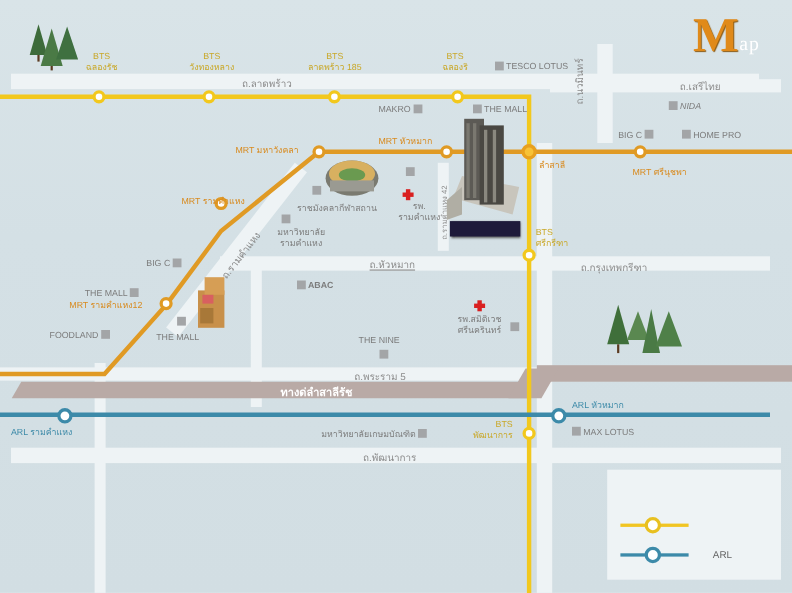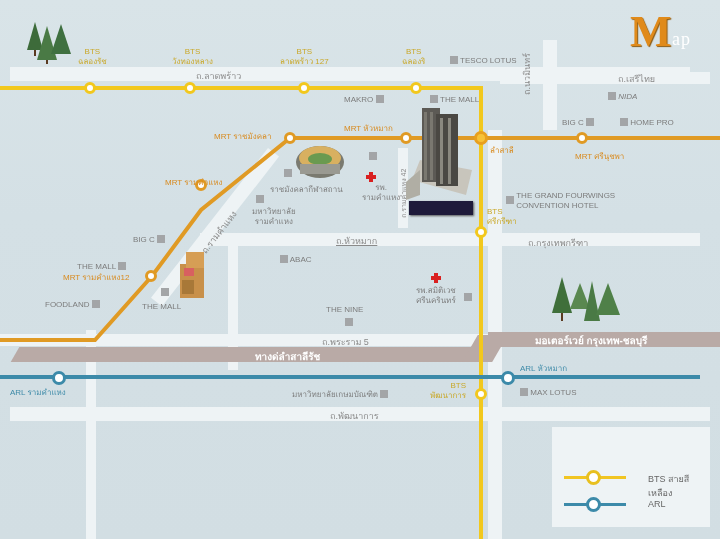--- a/index.html
+++ b/index.html
@@ -60,23 +60,22 @@
   <svg width="720" height="539" style="position:absolute;left:0;top:0;">
 
     <polyline points="0,88 415,88 481,88 481,539" fill="none" stroke="#f2c81d" stroke-width="4"></polyline>
 
     <polyline points="0,340 95,340 152,276 201,210 290,138 480,138 720,138" fill="none" stroke="#e09a24" stroke-width="4"></polyline>
 
     <line x1="0" y1="377" x2="700" y2="377" stroke="#3c8aa9" stroke-width="4"></line>
   </svg>
 
   <div class="hwy-lbl" style="left:255px;top:349px;">ทางด่ลำสาลีรัช</div>
-  <div class="hwy-lbl" style="left:535px;top:333px;">มอเตอร์เวย์ กรุงเทพ-ชลบุรี</div>
-
-  <div class="road-lbl" style="left:196px;top:69px;text-align:center;">ถ.ลาดพร้าว</div>
+
+  <div class="road-lbl" style="left:220px;top:69px;text-align:center;">ถ.ลาดพร้าว</div>
   <div class="road-lbl" style="left:618px;top:72px;">ถ.เสรีไทย</div>
   <div class="road-lbl" style="left:520px;top:95px;transform:rotate(-90deg);transform-origin:left top;">ถ.นวมินทร์</div>
   <div class="road-lbl" style="left:198px;top:248px;transform:rotate(-52deg);transform-origin:left top;">ถ.รามคำแหง</div>
   <div class="road-lbl" style="left:398px;top:218px;transform:rotate(-90deg);transform-origin:left top;font-size:7px;">ถ.รามคำแหง 42</div>
   <div class="road-lbl" style="left:336px;top:234px;text-decoration:underline;">ถ.หัวหมาก</div>
   <div class="road-lbl" style="left:528px;top:236px;">ถ.กรุงเทพกรีฑา</div>
   <div class="road-lbl" style="left:322px;top:335px;">ถ.พระราม 5</div>
   <div class="road-lbl" style="left:330px;top:409px;">ถ.พัฒนาการ</div>
 
   <svg width="55" height="45" style="position:absolute;left:25px;top:20px;">
@@ -141,28 +140,28 @@
   <div class="st-lbl bts-c" style="left:78px;top:47px;">
       <div>BTS</div>
       <div>ฉลองรัช</div>
     </div>
   <div class="st-lbl bts-c" style="left:172px;top:47px;">
       <div>BTS</div>
       <div>วังทองหลาง</div>
     </div>
   <div class="st-lbl bts-c" style="left:280px;top:47px;">
       <div>BTS</div>
-      <div>ลาดพร้าว 127</div>
+      <div>ลาดพร้าว 185</div>
     </div>
   <div class="st-lbl bts-c" style="left:402px;top:47px;">
       <div>BTS</div>
       <div>ฉลองริ</div>
     </div>
 
-  <div class="st-lbl mrt-c" style="left:214px;top:132px;"><span>MRT</span> <span>ราชมังคลา</span></div>
+  <div class="st-lbl mrt-c" style="left:214px;top:132px;"><span>MRT</span> <span>มหาวังคลา</span></div>
   <div class="st-lbl mrt-c" style="left:344px;top:124px;"><span>MRT</span> <span>หัวหมาก</span></div>
   <div class="st-lbl mrt-c" style="left:490px;top:146px;">ลำสาลี</div>
   <div class="st-lbl mrt-c" style="left:575px;top:152px;"><span>MRT</span> <span>ศรีนุชพา</span></div>
   <div class="st-lbl mrt-c" style="left:165px;top:178px;"><span>MRT</span> <span>รามคำแหง</span></div>
   <div class="st-lbl mrt-c" style="left:63px;top:273px;"><span>MRT</span> <span>รามคำแหง12</span></div>
 
   <div class="st-lbl bts-c" style="left:487px;top:207px;text-align:left;">
       <div>BTS</div>
       <div>ศรีกรีฑา</div>
     </div>
@@ -183,25 +182,23 @@
 
   <span class="sq" style="position:absolute;left:369px;top:152px;"></span>
   <span class="sq" style="position:absolute;left:284px;top:169px;"></span>
   <div class="poi" style="left:270px;top:183px;">ราชมังคลากีฬาสถาน</div>
   <div class="poi" style="left:362px;top:183px;text-align:center;white-space:pre-line;line-height:10px;">รพ.
 รามคำแหง</div>
   <span class="sq" style="position:absolute;left:256px;top:195px;"></span>
   <div class="poi" style="left:252px;top:207px;text-align:center;white-space:pre-line;line-height:10px;">มหาวิทยาลัย
 รามคำแหง</div>
 
-  <div class="poi" style="left:506px;top:191px;"><span class="sq" style="vertical-align:top;margin-top:5px;"></span> <span style="display:inline-block;white-space:pre-line;line-height:10px;">THE GRAND FOURWINGS
-CONVENTION HOTEL</span></div>
 
   <div class="poi" style="left:133px;top:235px;"><span>BIG C</span> <span class="sq"></span></div>
-  <div class="poi" style="left:280px;top:255px;"><span class="sq"></span> <span>ABAC</span></div>
+  <div class="poi" style="left:270px;top:255px;font-weight:bold;"><span class="sq"></span> <span>ABAC</span></div>
   <div class="poi" style="left:77px;top:262px;"><span>THE MALL</span> <span class="sq"></span></div>
   <span class="sq" style="position:absolute;left:161px;top:288px;"></span>
   <div class="poi" style="left:142px;top:302px;">THE MALL</div>
   <div class="poi" style="left:45px;top:300px;"><span>FOODLAND</span> <span class="sq"></span></div>
 
   <div class="poi" style="left:416px;top:286px;text-align:center;white-space:pre-line;line-height:10px;">รพ.สมิติเวช
 ศรีนครินทร์</div>
   <span class="sq" style="position:absolute;left:464px;top:293px;"></span>
   <div class="poi" style="left:326px;top:305px;">THE NINE</div>
   <span class="sq" style="position:absolute;left:345px;top:318px;"></span>
@@ -209,21 +206,20 @@
   <div class="poi" style="left:292px;top:388px;"><span>มหาวิทยาลัยเกษมบัณฑิต</span> <span class="sq"></span></div>
   <div class="poi" style="left:520px;top:388px;"><span class="sq"></span> <span>MAX LOTUS</span></div>
 
   <div class="title-M">M</div>
   <div class="title-ap">ap</div>
 
   <div class="legend">
     <div class="leg-row" style="top:43px;">
       <div class="leg-line" style="background:#f1c522;"></div>
       <div class="leg-circ" style="border:3px solid #e8c020;"></div>
-      <div class="leg-txt">BTS สายสีเหลือง</div>
     </div>
     <div class="leg-row" style="top:70px;">
       <div class="leg-line" style="background:#3c8aa9;"></div>
       <div class="leg-circ" style="border:3px solid #3c8aa9;"></div>
       <div class="leg-txt">ARL</div>
     </div>
   </div>
 </div>
 
 </body></html>

